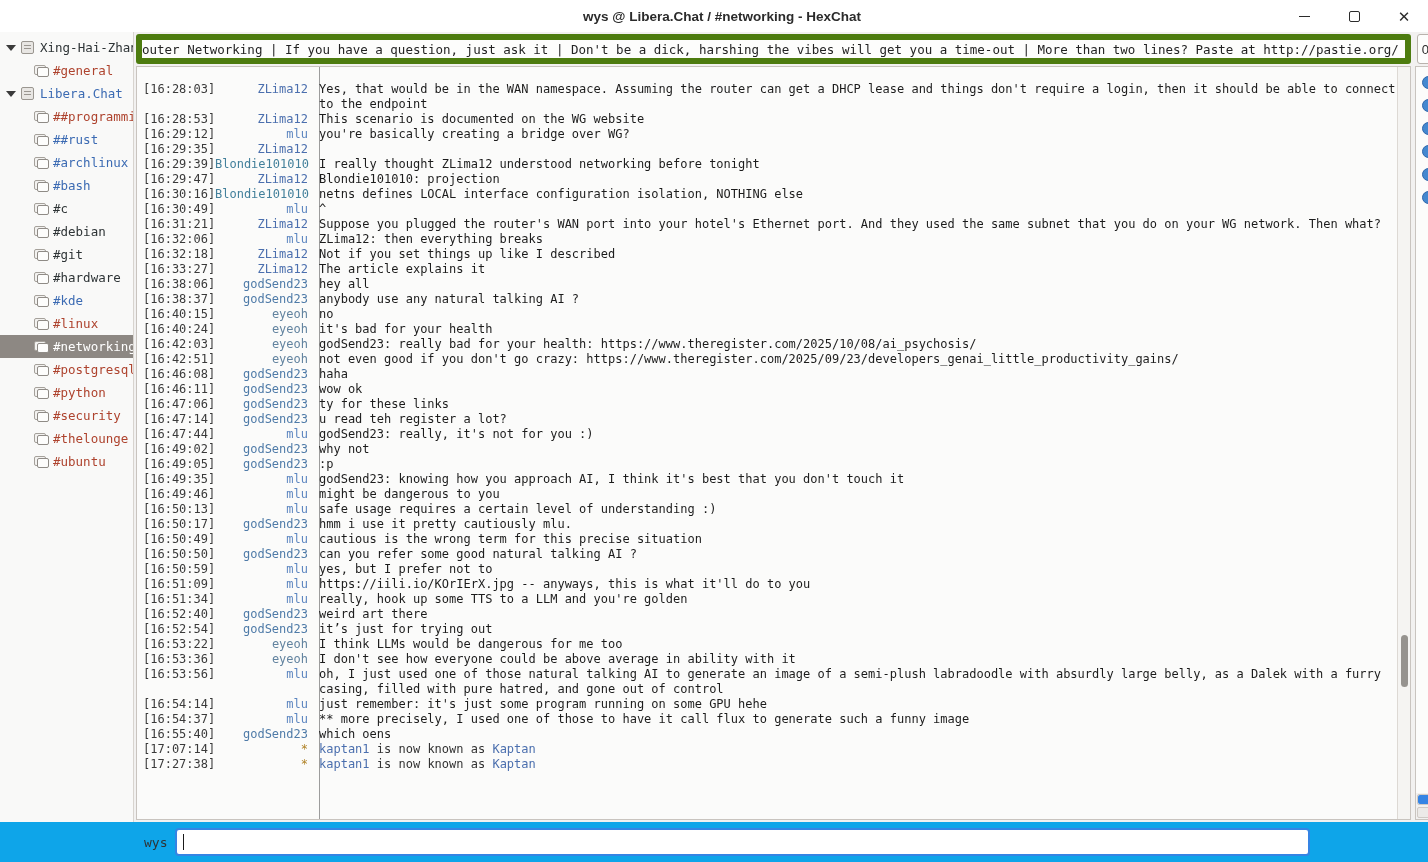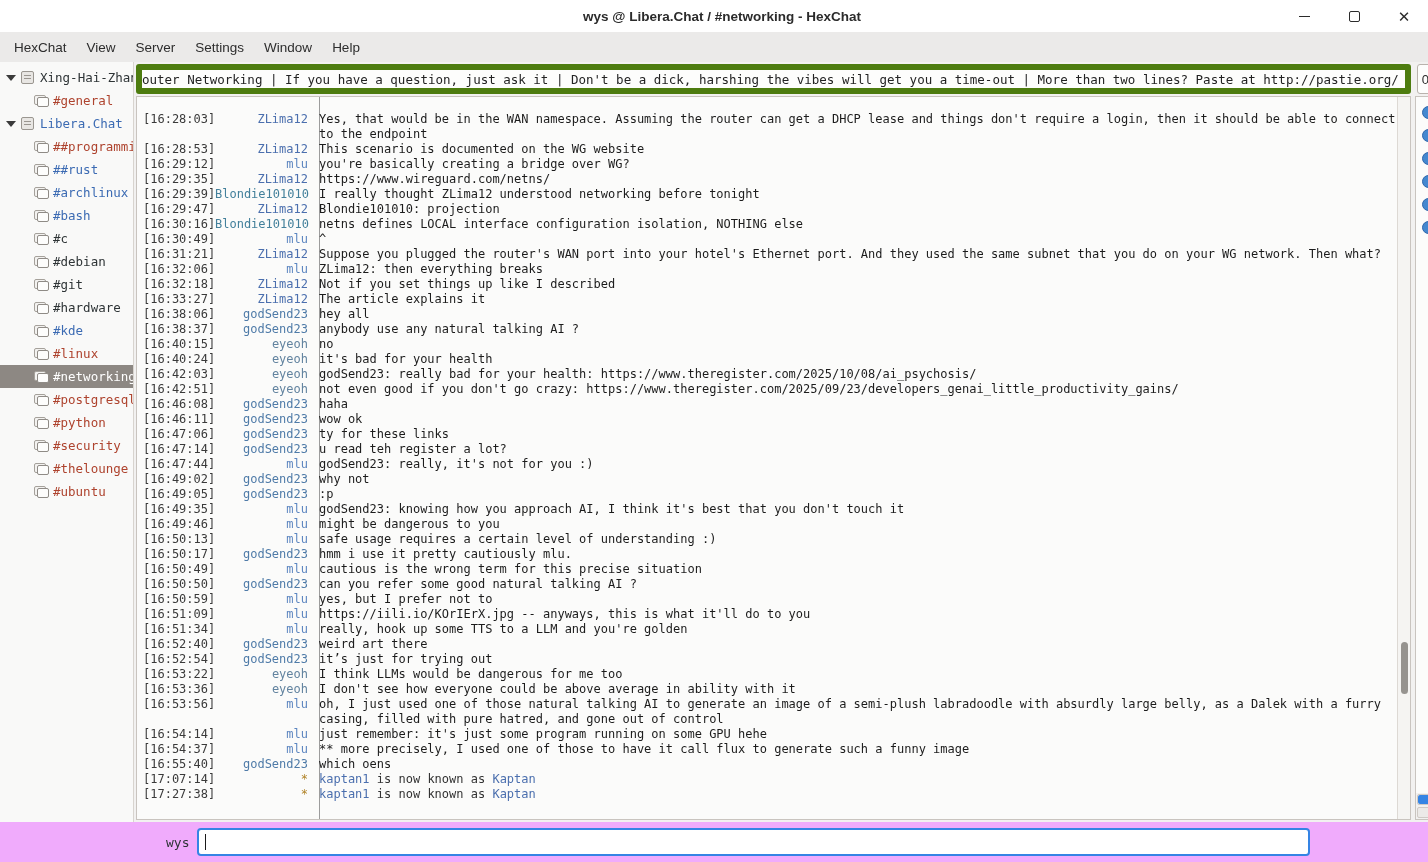--- a/index.html
+++ b/index.html
@@ -75,21 +75,21 @@
            font-family:"DejaVu Sans Mono", monospace; font-size:12.5px; }
   .urow { height:23px; display:flex; align-items:center; white-space:nowrap; overflow:hidden; }
   .voice-dot { width:13px; height:13px; border-radius:50%; background:#4488d0; border:1px solid #2f66ab;
                margin-right:6px; flex:0 0 auto; }
   .dot-space { width:20px; flex:0 0 auto; }
   .meters { position:absolute; left:0; right:0; bottom:0; height:26px; padding:1px 1px; background:#f2f1f0; }
   .meter { height:11px; background:#eceae8; border:1px solid #cfcac5; border-radius:2px; margin-bottom:2px; position:relative; overflow:hidden; }
   .meter-fill { position:absolute; left:0; top:0; bottom:0; background:#3584e4; border-radius:2px; }
 
   
-  .inputrow { height:40px; flex:0 0 auto; display:grid; grid-template-columns:134px 1fr 112px; align-items:center; background:#f0abfc;padding-left:22px; }
+  .inputrow { height:40px; flex:0 0 auto; display:grid; grid-template-columns:134px 1fr 112px; align-items:center; background:#0ea5e9; }
   .nicklabel { grid-column:2; display:flex; align-items:center; height:100%; padding:6px 6px 6px 10px; gap:8px; }
   .mynick { font-family:"DejaVu Sans Mono", monospace; font-size:13px; color:#2e3436; }
   .msg-input { flex:1; height:28px; background:#ffffff; border:2px solid #3584e4; border-radius:4px;
                display:flex; align-items:center; padding:0 6px; }
   .caret { width:1px; height:16px; background:#1a1a1a; animation:blink 1.1s steps(1) infinite; }
   @keyframes blink { 50% { opacity:0; } }
 </style>
 </head>
 <body>
 
@@ -103,28 +103,20 @@
         </div>
       <div class="win-btn">
           <span class="max-glyph"></span>
         </div>
       <div class="win-btn">
           <span class="close-glyph">✕</span>
         </div>
     </div>
   </div>
 
-  <div class="menubar">
-      <div class="menu-item">HexChat</div>
-      <div class="menu-item">View</div>
-      <div class="menu-item">Server</div>
-      <div class="menu-item">Settings</div>
-      <div class="menu-item">Window</div>
-      <div class="menu-item">Help</div>
-    </div>
 
   <div class="main">
 
     <div class="tree">
         <div class="tree-row server">
           <span class="expander"></span>
           <span class="srv-icon"></span>
           <span class="tree-label" style="color: rgb(46, 52, 54);">Xing-Hai-Zhang</span>
         </div>
         <div class="tree-row channel">
@@ -224,21 +216,20 @@
             <span class="m">This scenario is documented on the WG website</span>
           </div>
           <div class="crow">
             <span class="t">[16:29:12]</span>
             <span class="n" style="color: rgb(93, 134, 192);">mlu</span>
             <span class="m">you're basically creating a bridge over WG?</span>
           </div>
           <div class="crow">
             <span class="t">[16:29:35]</span>
             <span class="n" style="color: rgb(75, 111, 174);">ZLima12</span>
-            <span class="m">https://www.wireguard.com/netns/</span>
           </div>
           <div class="crow">
             <span class="t">[16:29:39]</span>
             <span class="n" style="color: rgb(67, 128, 155);">Blondie101010</span>
             <span class="m">I really thought ZLima12 understood networking before tonight</span>
           </div>
           <div class="crow">
             <span class="t">[16:29:47]</span>
             <span class="n" style="color: rgb(75, 111, 174);">ZLima12</span>
             <span class="m">Blondie101010: projection</span>

